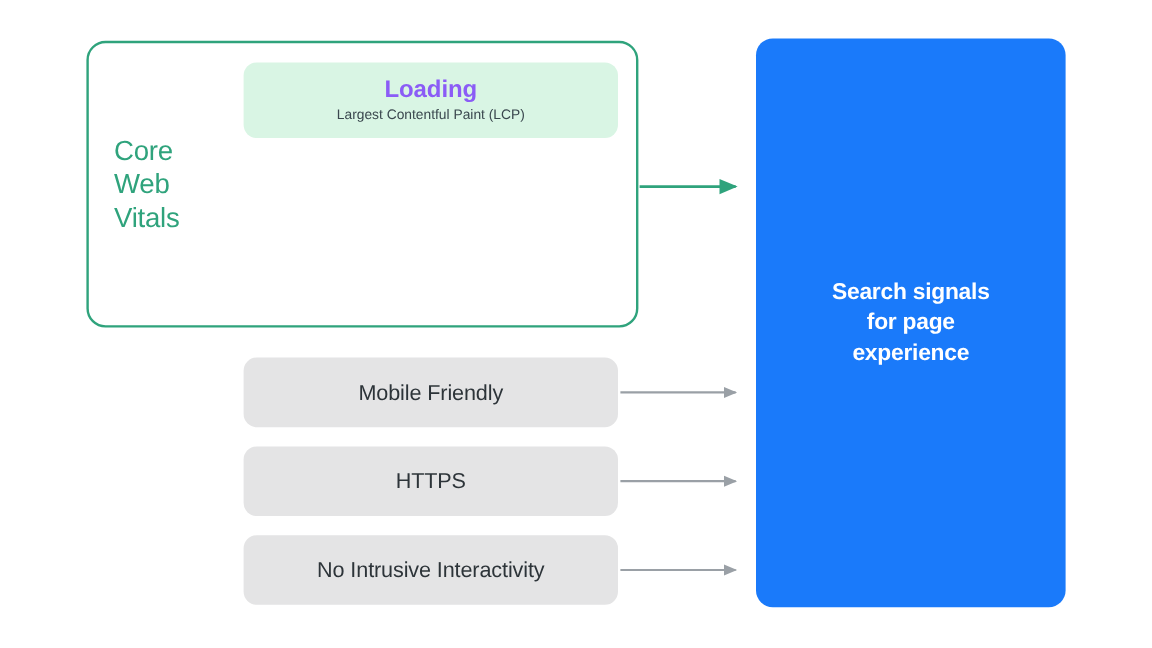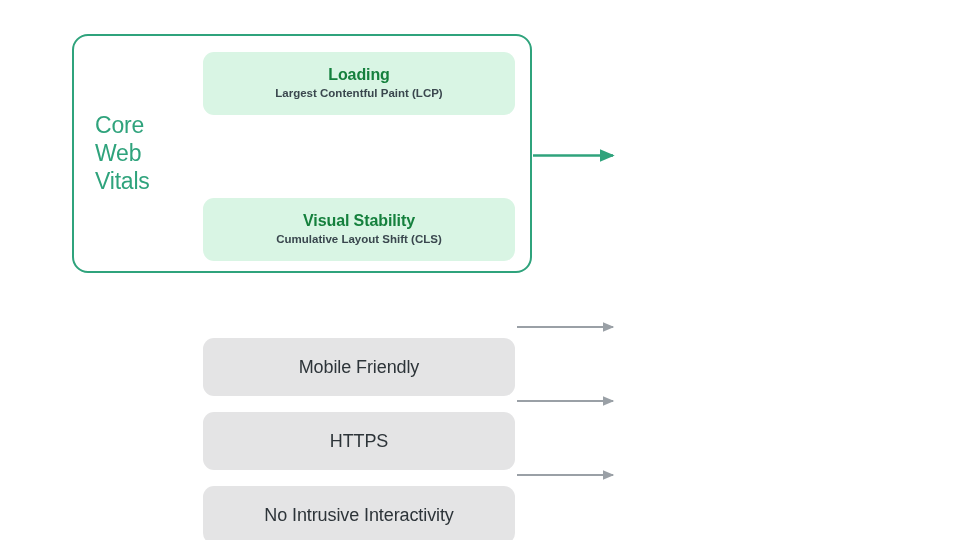--- a/index.html
+++ b/index.html
@@ -58,46 +58,45 @@
     display: flex;
     flex-direction: column;
     align-items: center;
     justify-content: center;
   }
   .green-card.c1 { top: 52px; }
   .green-card.c2 { top: 125px; }
   .green-card.c3 { top: 198px; }
 
   .card-title {
-    color: #15803d;
-    font-size: 16px;
+    color: #8b5cf6;
+    font-size: 20px;
     font-weight: bold;
     line-height: 1.15em;
     letter-spacing: -0.1px;
   }
   .card-sub {
     color: #3A474E;
     font-size: 11.5px;
-    font-weight: bold;
+    font-weight: normal;
     line-height: 1.2em;
     margin-top: 3px;
   }
 
   
   .gray-card {
     position: absolute;
     left: 203px;
     width: 312px;
     height: 58px;
     background: #E4E4E5;
     border-radius: 11px;
     display: flex;
     align-items: center;
     justify-content: center;
-    margin-top: 40px;
   }
   .gray-card.g1 { top: 298px; }
   .gray-card.g2 { top: 372px; justify-content: center; }
   .gray-card.g3 { top: 446px; }
 
   .gray-label {
     color: #2D3439;
     font-size: 18px;
     font-weight: normal;
     letter-spacing: -0.1px;
@@ -146,37 +145,38 @@
   <div class="cwv-label">Core
 Web
 Vitals</div>
 
   <div class="green-card c1">
     <div class="card-title">Loading</div>
     <div class="card-sub">Largest Contentful Paint (LCP)</div>
   </div>
 
 
-  <div class="green-card c3">
-    <div class="card-title">Visual Stability</div>
-    <div class="card-sub">Cumulative Layout Shift (CLS)</div>
-  </div>
 
   <div class="gray-card g1">
     <div class="gray-label">Mobile Friendly</div>
   </div>
 
   <div class="gray-card g2">
     <div class="gray-label">HTTPS</div>
   </div>
 
   <div class="gray-card g3">
     <div class="gray-label">No Intrusive Interactivity</div>
   </div>
 
+  <div class="blue-panel">
+    <div class="blue-text">Search signals
+for page
+experience</div>
+  </div>
 
   <svg class="arrows" viewBox="0 0 960 540">
     <defs>
       <marker id="head-green" markerWidth="7" markerHeight="7" refX="5.6" refY="3" orient="auto" markerUnits="strokeWidth">
         <path d="M0,0.35 L6.3,3 L0,5.65 z" fill="#2FA37C"></path>
       </marker>
       <marker id="head-gray" markerWidth="7" markerHeight="7" refX="5.6" refY="3" orient="auto" markerUnits="strokeWidth">
         <path d="M0,0.35 L6.3,3 L0,5.65 z" fill="#9AA0A6"></path>
       </marker>
     </defs>

